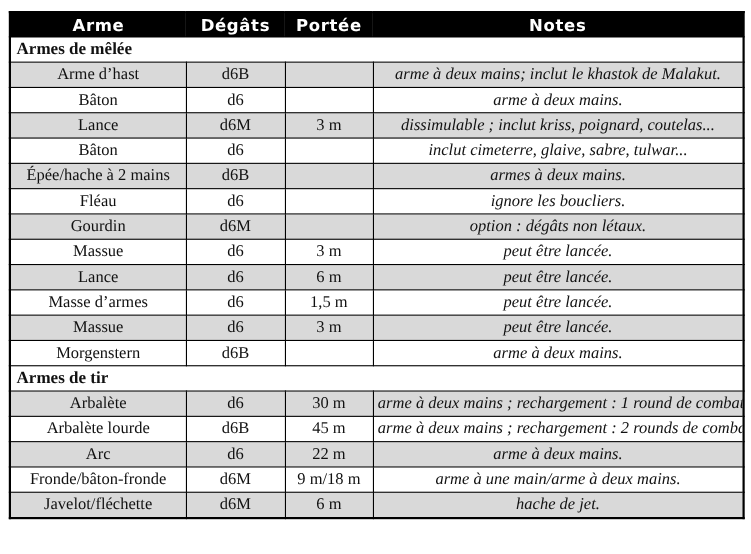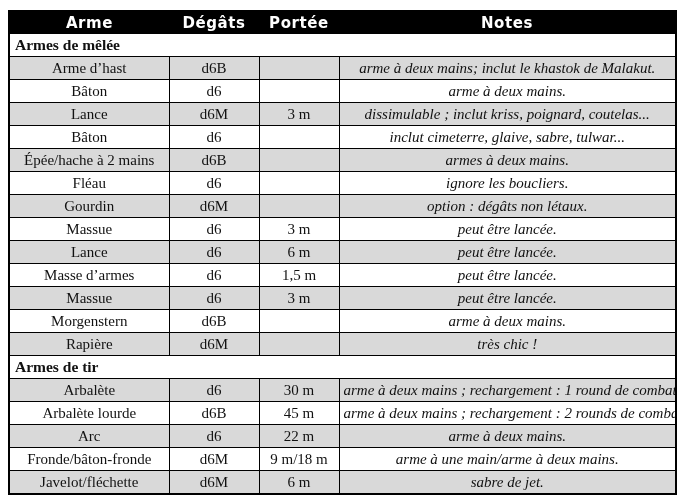--- a/index.html
+++ b/index.html
@@ -165,26 +165,20 @@
           <td class="cell-degats">d6</td>
           <td class="cell-portee">3 m</td>
           <td class="cell-notes">peut être lancée.</td>
         </tr>
         <tr class="data-row">
           <td class="cell-arme">Morgenstern</td>
           <td class="cell-degats">d6B</td>
           <td class="cell-portee"></td>
           <td class="cell-notes">arme à deux mains.</td>
         </tr>
-        <tr class="data-row shaded">
-          <td class="cell-arme">Rapière</td>
-          <td class="cell-degats">d6M</td>
-          <td class="cell-portee"></td>
-          <td class="cell-notes">très chic !</td>
-        </tr>
         <tr class="section-row">
           <td colspan="4">Armes de tir</td>
         </tr>
         <tr class="data-row shaded">
           <td class="cell-arme">Arbalète</td>
           <td class="cell-degats">d6</td>
           <td class="cell-portee">30 m</td>
           <td class="cell-notes">arme à deux mains ; rechargement : 1 round de combat.</td>
         </tr>
         <tr class="data-row">
@@ -202,17 +196,17 @@
         <tr class="data-row">
           <td class="cell-arme">Fronde/bâton-fronde</td>
           <td class="cell-degats">d6M</td>
           <td class="cell-portee">9 m/18 m</td>
           <td class="cell-notes">arme à une main/arme à deux mains.</td>
         </tr>
         <tr class="data-row shaded">
           <td class="cell-arme">Javelot/fléchette</td>
           <td class="cell-degats">d6M</td>
           <td class="cell-portee">6 m</td>
-          <td class="cell-notes">sabre de jet.</td>
+          <td class="cell-notes">hache de jet.</td>
         </tr>
       </tbody>
   </table>
 </div>
 
 </body></html>

